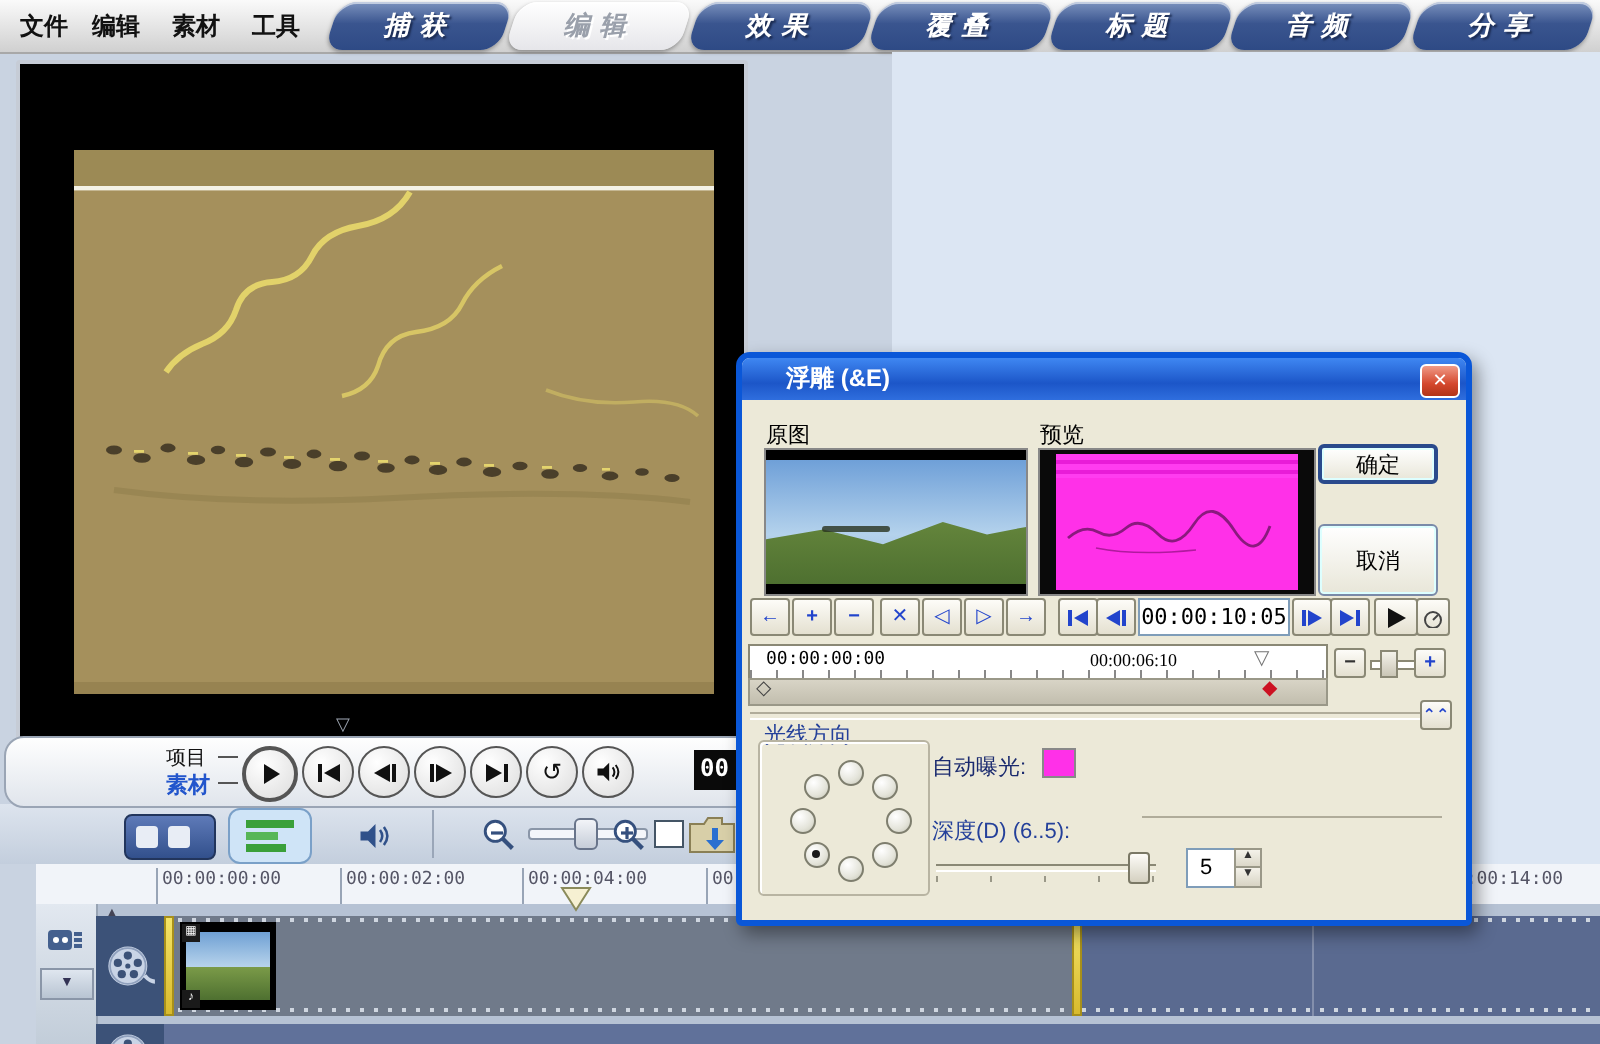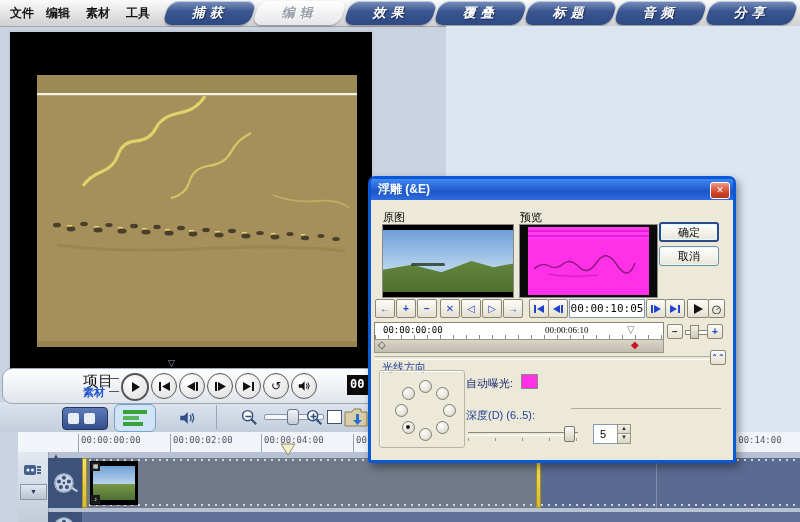--- a/index.html
+++ b/index.html
@@ -37,21 +37,21 @@
   
   #ruler{left:18px;top:432px;width:782px;height:20px;background:#f1f4f9;border-bottom:1px solid #8a96a8;z-index:1}
   .rlab{top:3px;font-size:9px;color:#556;font-family:"DejaVu Sans Mono",monospace;white-space:nowrap}
   .rtick{top:2px;width:1px;height:18px;background:#98a4b6}
   #tracks{left:18px;top:452px;width:782px;height:70px;background:#b6c2d4;z-index:1}
   .reelcell{background:#3c5278;border-right:1px solid #2b3c5c}
   .perf{background-image:repeating-linear-gradient(90deg,#cfd6e0 0 2px,transparent 2px 7px),repeating-linear-gradient(90deg,#cfd6e0 0 2px,transparent 2px 7px);background-repeat:repeat-x,repeat-x;background-position:0 1px,0 calc(100% - 2px);background-size:100% 2px,100% 2px}
   .ybar{background:linear-gradient(#f4e468,#d8ba2e);border:1px solid #a8901a;box-sizing:border-box}
   
   #dialog{left:368px;top:176px;width:362px;height:281px;border:3px solid #0a57d8;border-radius:7px 7px 3px 3px;background:#ece9d8;z-index:10;box-shadow:3px 4px 9px rgba(0,0,0,.4)}
-  #dialog-title{height:21px;background:linear-gradient(#3f87f2,#1c56c8 60%,#2f6ede);border-radius:4px 4px 0 0;color:#fff;font-weight:bold;font-size:12px;line-height:21px;padding-left:7px;position:relative}
+  #dialog-title{height:21px;background:linear-gradient(#3f87f2,#1c56c8 60%,#2f6ede);border-radius:4px 4px 0 0;color:#fff;font-weight:bold;font-size:12px;line-height:21px;padding-left:22px;position:relative}
   #dialog-close{position:absolute;right:3px;top:3px;width:18px;height:15px;background:linear-gradient(#f09a86,#d4472c 60%,#b23418);border:1px solid #fff;border-radius:3px;color:#fff;font-size:9px;font-weight:bold;text-align:center;line-height:14px}
   #dialog-body{position:relative;height:254px;font-size:11px;color:#000}
   .xpbtn{background:linear-gradient(#ffffff,#e8e6d8);border:1px solid #7a8aa8;border-radius:3px;font-size:11px;text-align:center;box-shadow:inset 0 0 0 1px #dff;}
   .xpbtn.def{border:2px solid #2a4a8c}
   .tbtn{width:18px;height:17px;background:linear-gradient(#fdfcf8,#e4e0d0);border:1px solid #8a8875;border-radius:2px;color:#2244cc;font-size:10px;font-weight:bold;display:flex;align-items:center;justify-content:center}
   .radio{width:11px;height:11px;border-radius:50%;background:radial-gradient(circle at 35% 30%,#fff,#e4e4da 60%,#c6c6b6);border:1px solid #7e7e6e;position:absolute}
   .radio.sel::after{content:"";position:absolute;left:3px;top:3px;width:4px;height:4px;border-radius:50%;background:#1a1a1a}
   .grpbox{border:1px solid #b8b4a2;border-radius:3px;box-shadow:inset 1px 1px 0 #fff}
   .navlbl{color:#24409a}
   #depth-spin{background:#fff;border:1px solid #7f9db9;font-size:11px}
@@ -308,21 +308,21 @@
           <rect x="234" y="158" width="5" height="1.4"></rect>
           <rect x="264" y="159" width="4" height="1.3"></rect>
       </g>
     </g>
     <rect y="266" width="320" height="6" fill="#8d7b49" opacity="0.6"></rect>
   </svg>
   <span class="a" style="left:158px;bottom:2px;color:#9aa2ae;font-size:9px">▽</span>
 </div>
 
 <div id="playback-panel" class="a">
-  <span class="a" style="left:80px;top:3px;font-size:15px;color:#111">项目</span>
+  <span class="a" style="left:80px;top:3px;font-size:10px;color:#111">项目</span>
   <span class="a" style="left:80px;top:16px;font-size:11px;font-weight:bold;color:#2255cc">素材</span>
   <div class="a" style="left:106px;top:9px;width:10px;height:1px;background:#555"></div>
   <div class="a" style="left:106px;top:22px;width:10px;height:1px;background:#555"></div>
   <div class="rbtn a" style="left:118px;top:4px">
       <svg width="10" height="10">
         <polygon points="2,0 10,5 2,10" fill="#111"></polygon>
       </svg>
     </div>
   <div class="rbtn a" style="left:148px;top:4px;border-width:1px">
       <svg width="11" height="9">
@@ -471,21 +471,21 @@
     </div>
 
     <div class="a" style="left:148px;top:24px;width:137px;height:72px;background:#0a0a0a;border:1px solid #888">
       <div class="a" style="left:8px;top:2px;width:121px;height:68px;background:repeating-linear-gradient(#ff3cf0 0 3px,#e81cd8 3px 5px) top/100% 12px no-repeat,#ff30e8"></div>
       <svg class="a" style="left:8px;top:2px" width="121" height="68">
           <path d="M6,42 q8,-7 15,-3 t14,-2 t16,3 t18,-5 t20,3 t18,-2" stroke="#8a1a7e" stroke-width="1.4" fill="none"></path>
           <path d="M20,47 q20,4 50,1" stroke="#b01a9e" stroke-width="0.8" fill="none"></path>
         </svg>
     </div>
     <button class="a xpbtn def" style="left:288px;top:22px;width:60px;height:20px">确定</button>
-    <button class="a xpbtn" style="left:288px;top:46px;width:60px;height:20px">取消</button>
+    <button class="a xpbtn" style="left:288px;top:62px;width:60px;height:36px">取消</button>
 
     <div class="a tbtn" style="left:4px;top:99px">←</div>
     <div class="a tbtn" style="left:25px;top:99px">+</div>
     <div class="a tbtn" style="left:46px;top:99px">−</div>
     <div class="a tbtn" style="left:69px;top:99px">✕</div>
     <div class="a tbtn" style="left:90px;top:99px">◁</div>
     <div class="a tbtn" style="left:111px;top:99px">▷</div>
     <div class="a tbtn" style="left:132px;top:99px">→</div>
     <div class="a tbtn" style="left:158px;top:99px">
         <svg width="10" height="8">

